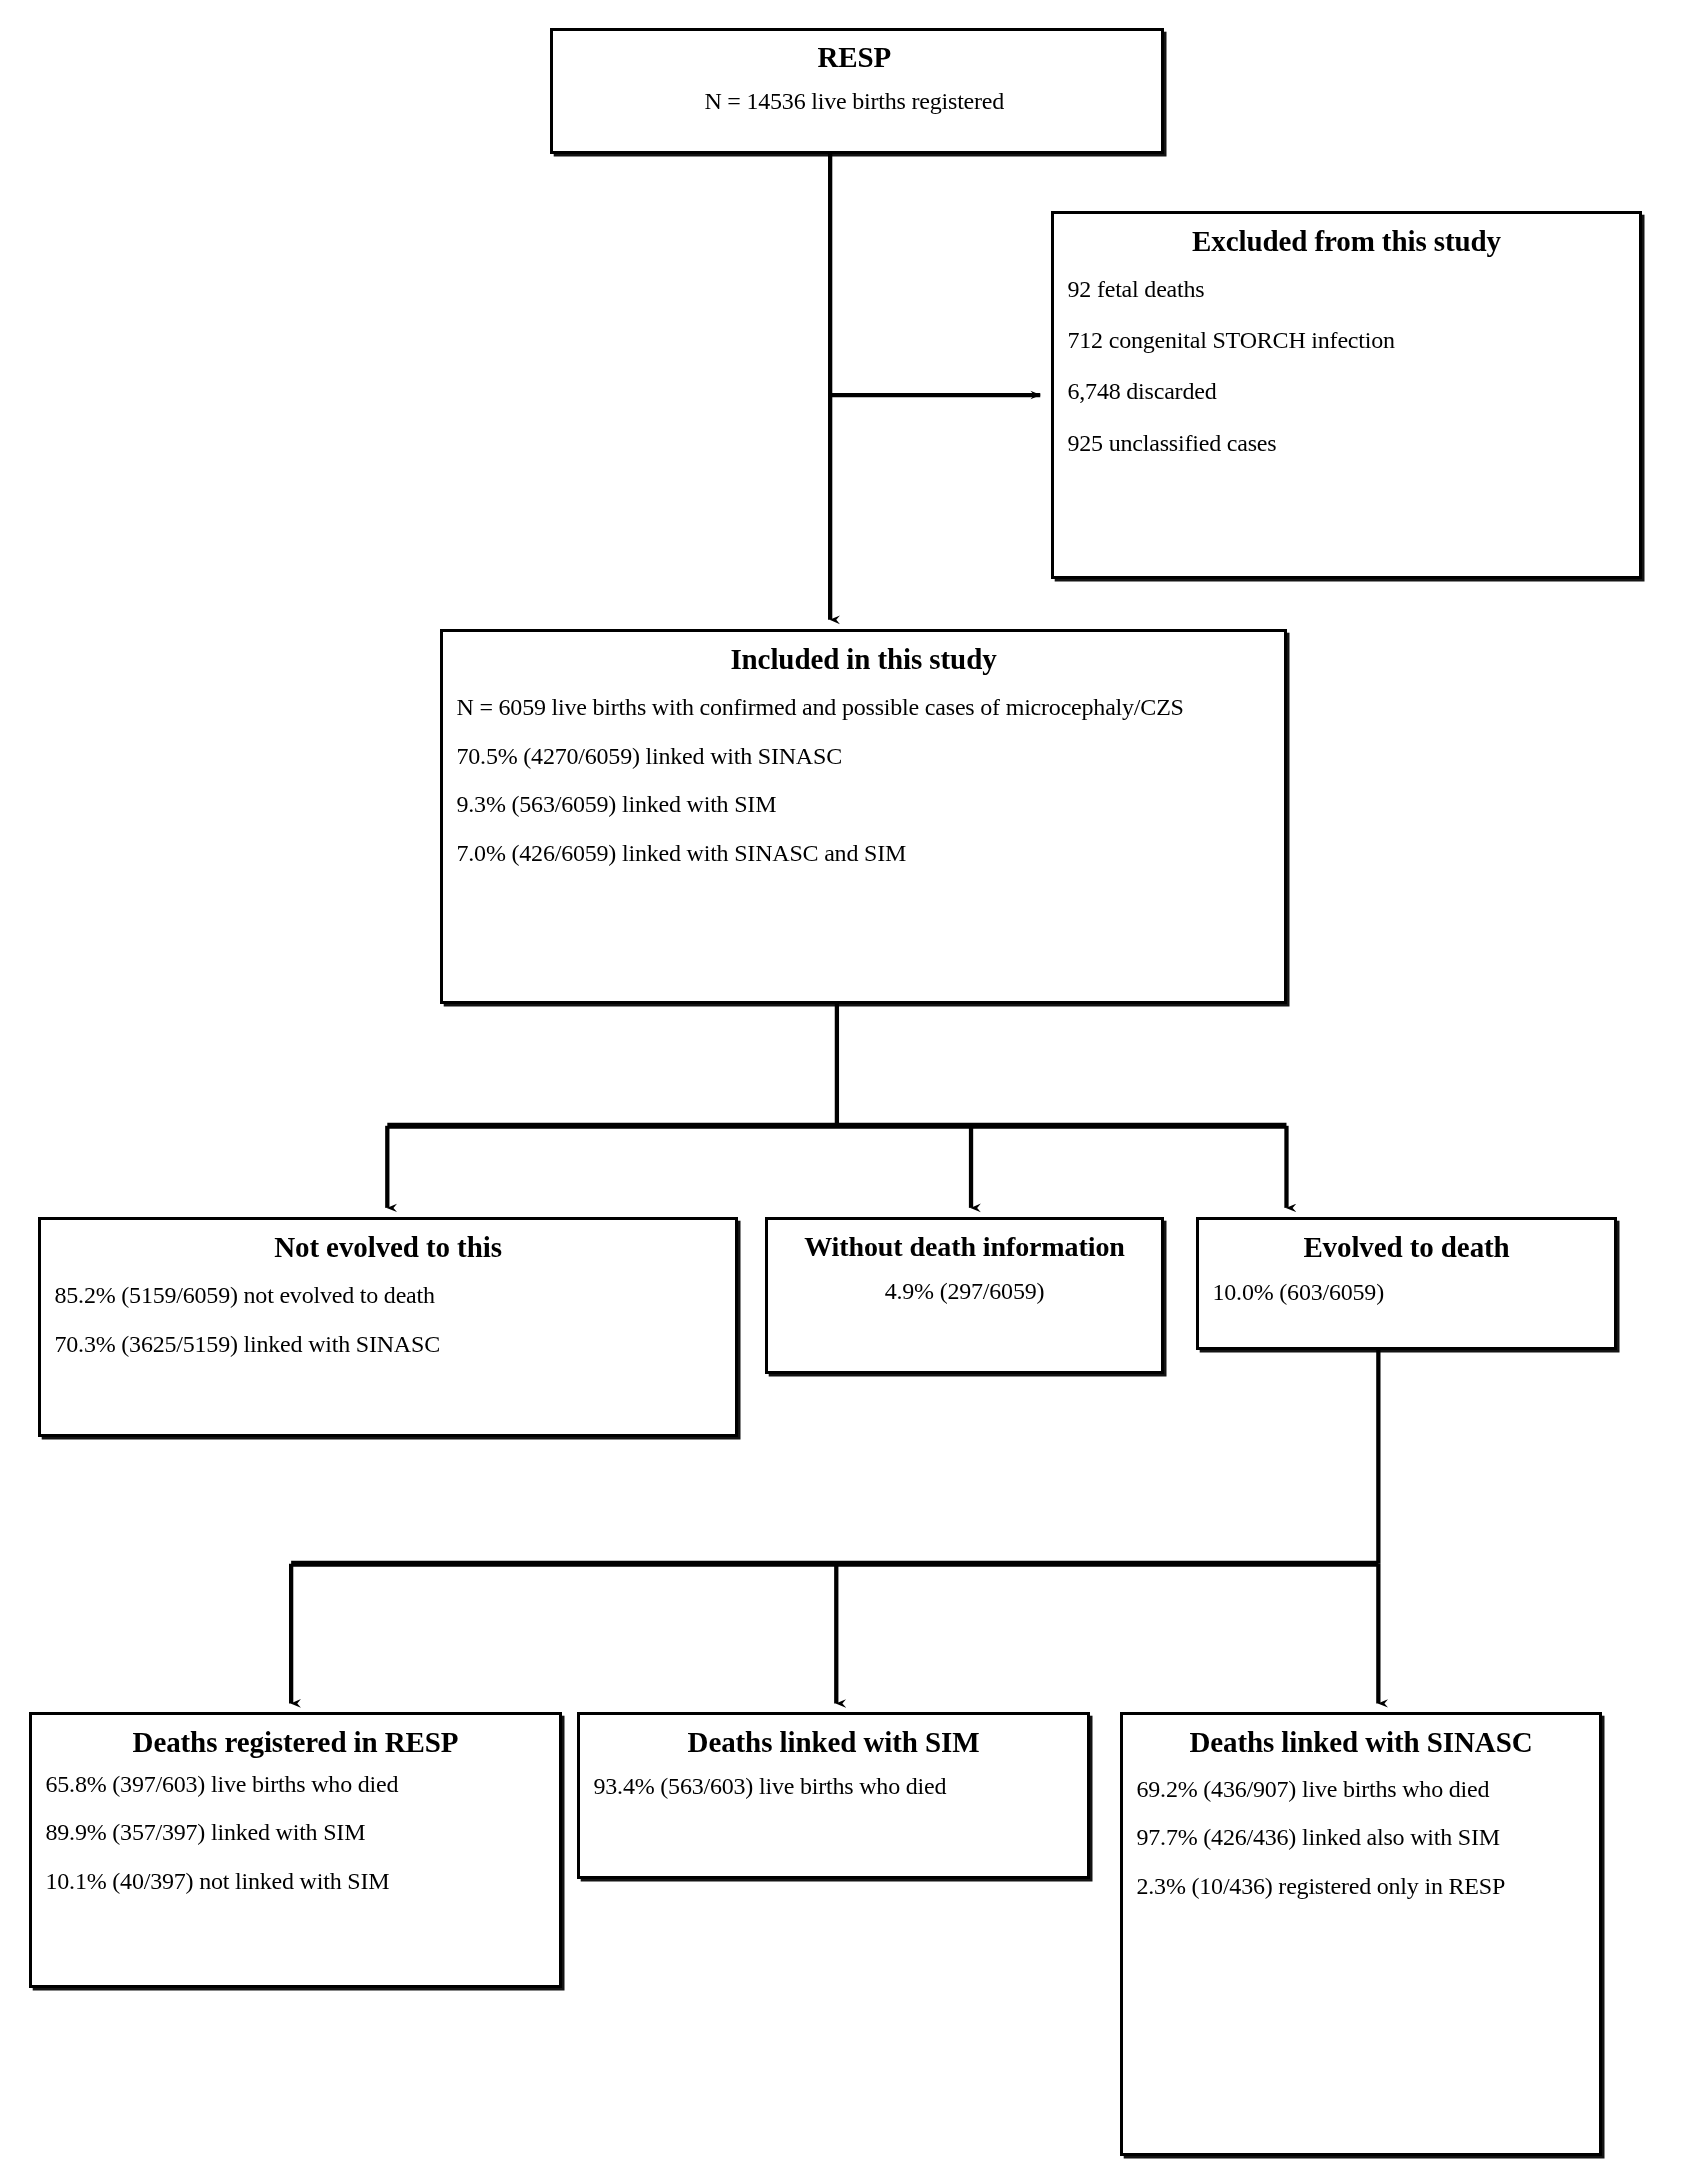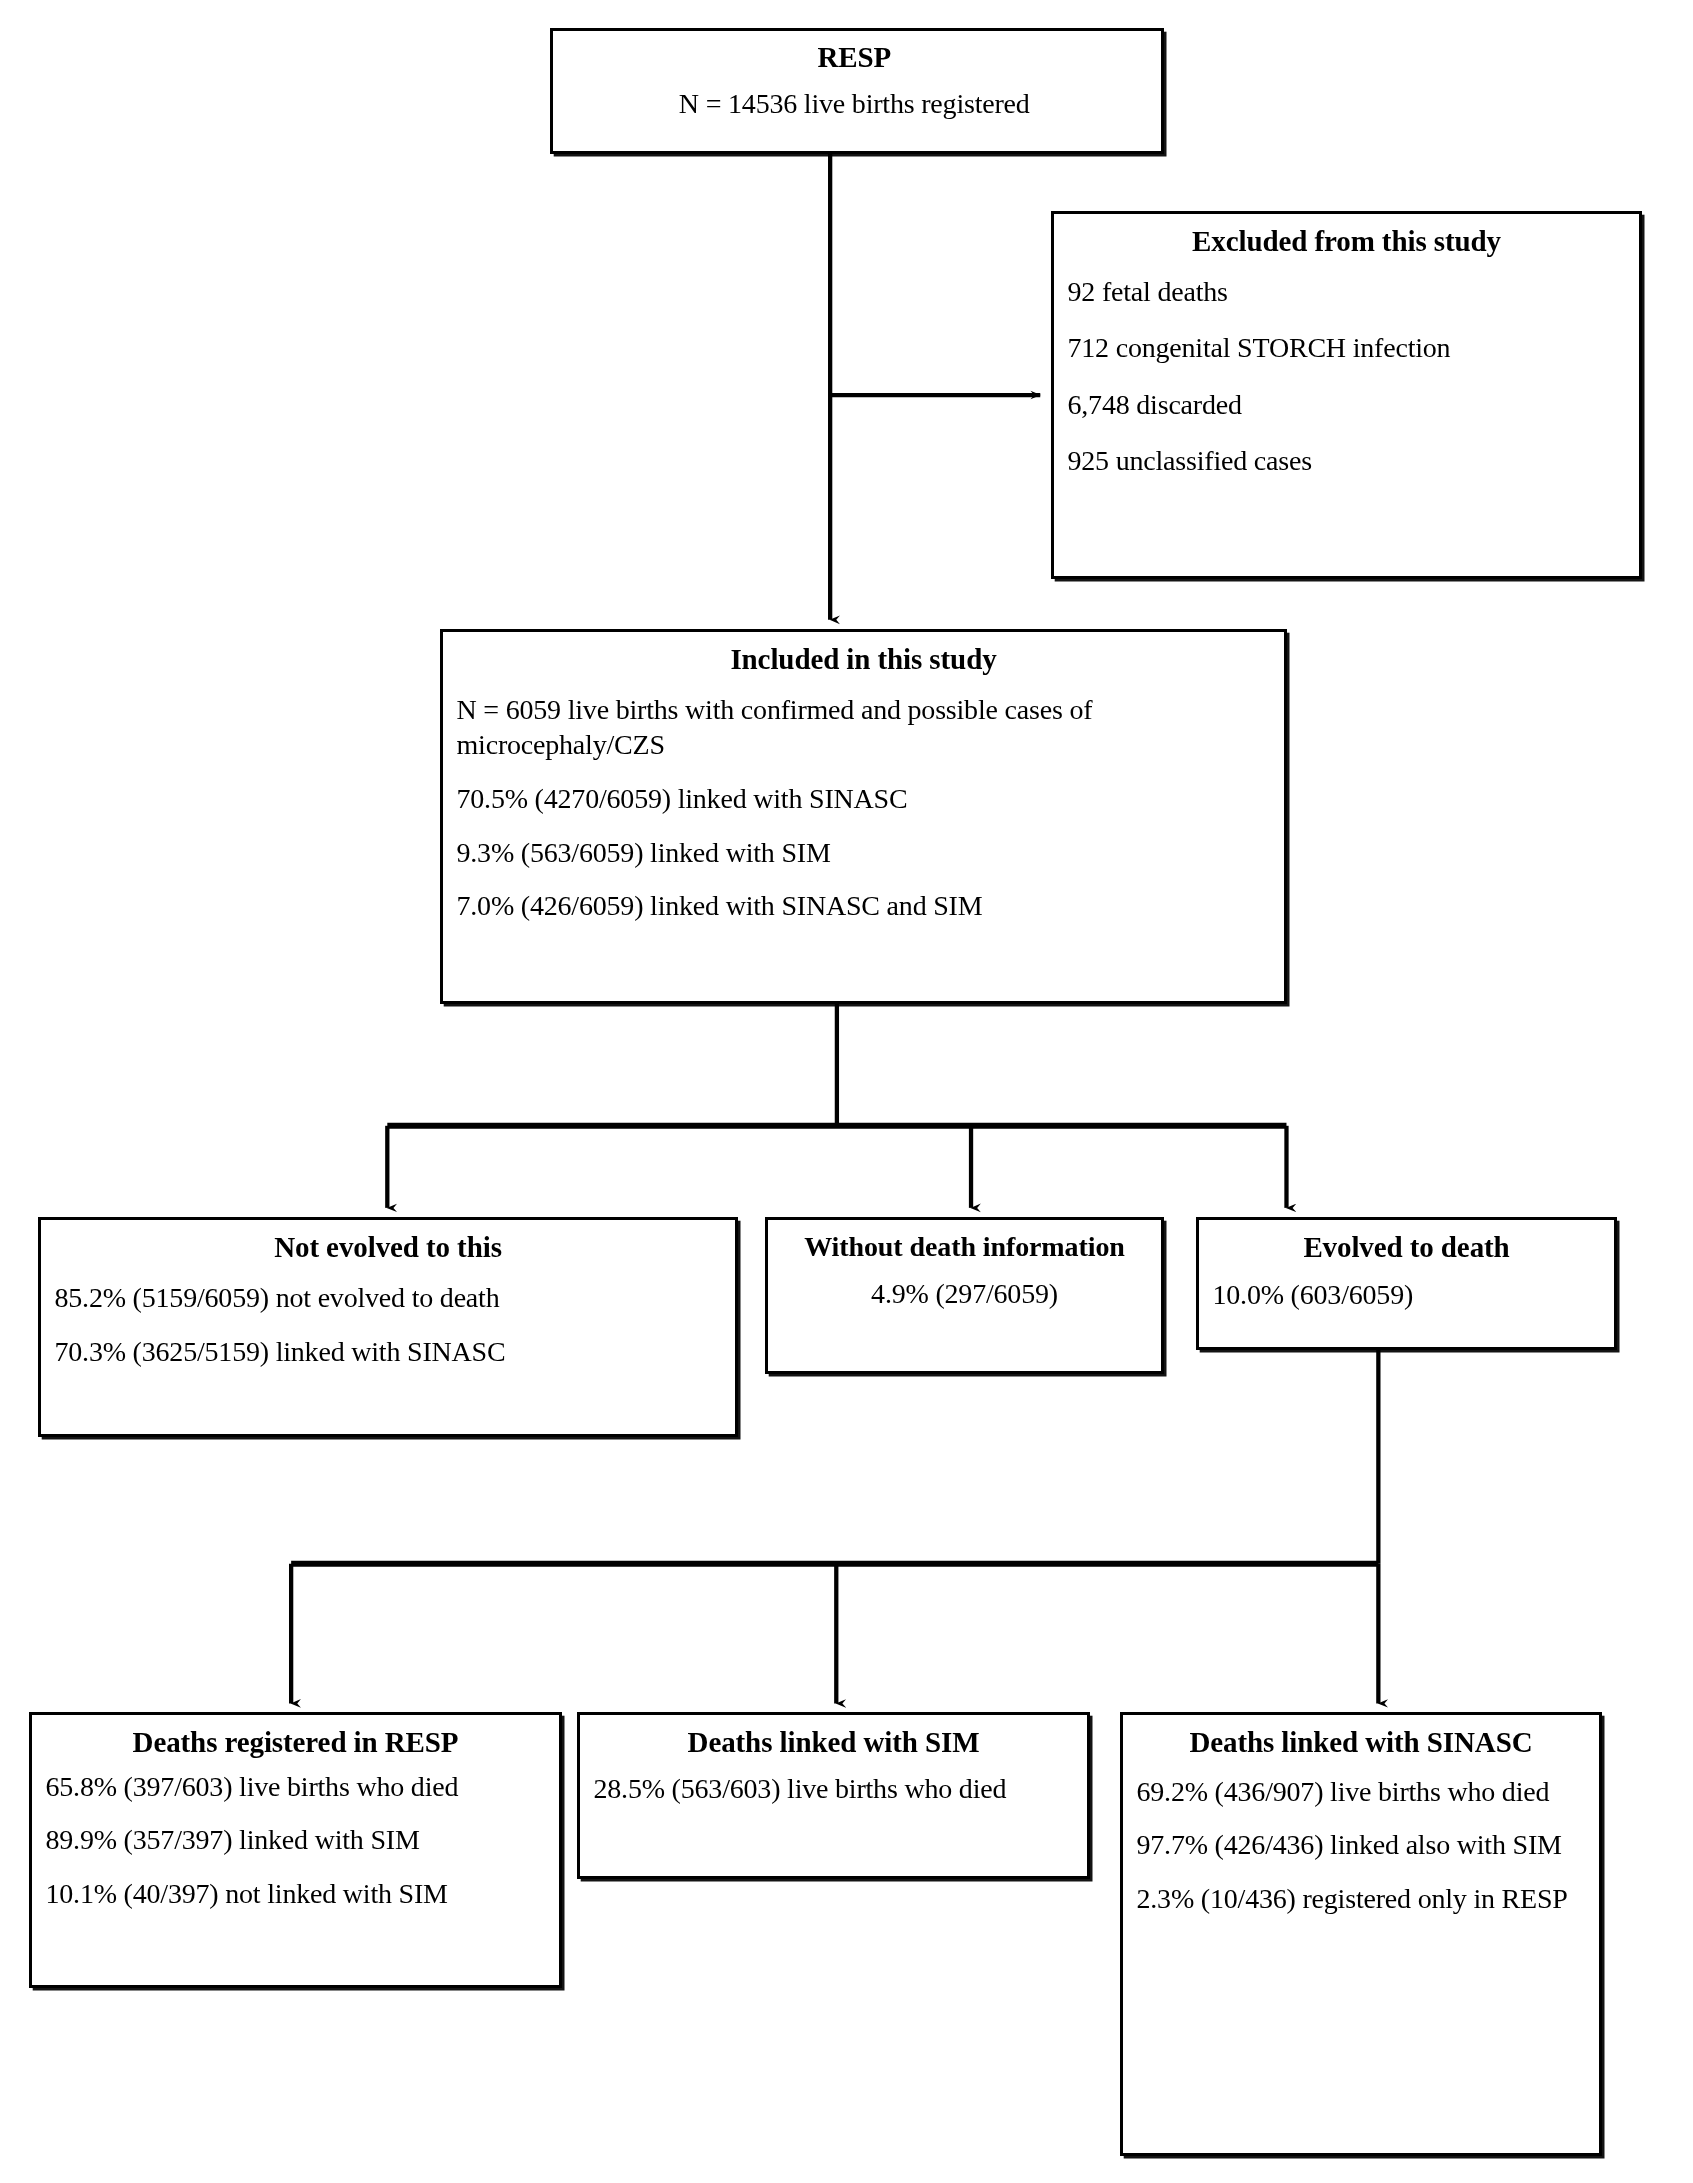--- a/index.html
+++ b/index.html
@@ -39,21 +39,21 @@
     text-align: center;
     font-size: 29px;
     line-height: 1.18;
     margin-bottom: 16px;
     letter-spacing: -0.1px;
   }
   .node-lines {
     display: block;
   }
   .node-line {
-    font-size: 28px;
+    font-size: 24px;
     line-height: 1.26;
     text-align: left;
     margin-bottom: 18.4px;
     letter-spacing: -0.2px;
   }
   .node-line:last-child { margin-bottom: 0; }
   .center-lines .node-line { text-align: center; }
 
   
   #node-resp       { left: 550px;  top: 27.6px;   width: 614px; height: 126px; padding-left: 8px; }
@@ -166,21 +166,21 @@
     <div class="node-lines">
       <div class="node-line">65.8% (397/603) live births who died</div>
       <div class="node-line">89.9% (357/397) linked with SIM</div>
       <div class="node-line">10.1% (40/397) not linked with SIM</div>
     </div>
   </div>
 
   <div class="node" id="node-deaths-sim">
     <div class="node-title">Deaths linked with SIM</div>
     <div class="node-lines">
-      <div class="node-line">28.5% (563/603) live births who died</div>
+      <div class="node-line">93.4% (563/603) live births who died</div>
     </div>
   </div>
 
   <div class="node" id="node-deaths-sinasc">
     <div class="node-title">Deaths linked with SINASC</div>
     <div class="node-lines">
       <div class="node-line">69.2% (436/907) live births who died</div>
       <div class="node-line">97.7% (426/436) linked also with SIM</div>
       <div class="node-line">2.3% (10/436) registered only in RESP</div>
     </div>

